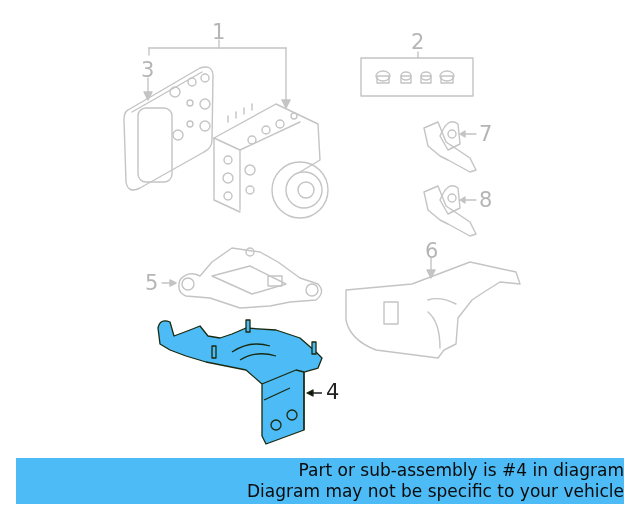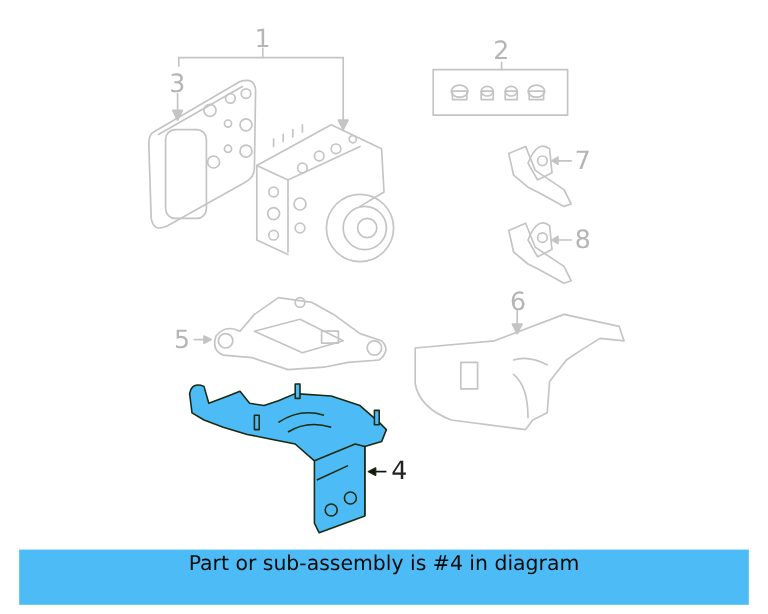--- a/index.html
+++ b/index.html
@@ -1,20 +1,20 @@
 <!DOCTYPE html>
 <html><head>
 <meta charset="utf-8">
 <style>
   html, body { margin:0; padding:0; }
   body { width:640px; height:512px; background:#ffffff; position:relative; overflow:hidden; font-family:"DejaVu Sans", sans-serif; }
   #diagram { position:absolute; left:0; top:0; width:640px; height:460px; }
   .callout { position:absolute; font-family:"DejaVu Sans", sans-serif; font-size:21px; color:#b5b5b5; line-height:1; }
   .callout.active { color:#222; }
-  #banner { position:absolute; left:16px; top:458px; width:608px; height:46px; background:#4dbbf5; text-align:center; color:#0a0a0a; font-size:17px; line-height:21px; padding-top:2px; box-sizing:border-box; }
+  #banner { position:absolute; left:16px; top:458px; width:608px; height:46px; background:#4dbbf5; text-align:right; color:#0a0a0a; font-size:17px; line-height:21px; padding-top:2px; box-sizing:border-box; }
   #banner div { white-space:nowrap; }
 </style>
 </head>
 <body>
 
 <svg id="diagram" viewBox="0 0 640 460" xmlns="http://www.w3.org/2000/svg">
   <g fill="none" stroke="#c4c4c4" stroke-width="1.4" stroke-linejoin="round" stroke-linecap="round">
 
     <g>
       <line x1="219" y1="40" x2="219" y2="48"></line>
@@ -134,13 +134,14 @@
 <div class="callout" style="left:411px;top:32px;">2</div>
 <div class="callout" style="left:141px;top:60px;">3</div>
 <div class="callout active" style="left:326px;top:382px;">4</div>
 <div class="callout" style="left:145px;top:273px;">5</div>
 <div class="callout" style="left:425px;top:241px;">6</div>
 <div class="callout" style="left:479px;top:124px;">7</div>
 <div class="callout" style="left:479px;top:190px;">8</div>
 
 <div id="banner">
   <div>Part or sub-assembly is #4 in diagram</div>
+  <div>Diagram may not be specific to your vehicle</div>
 </div>
 
 </body></html>

